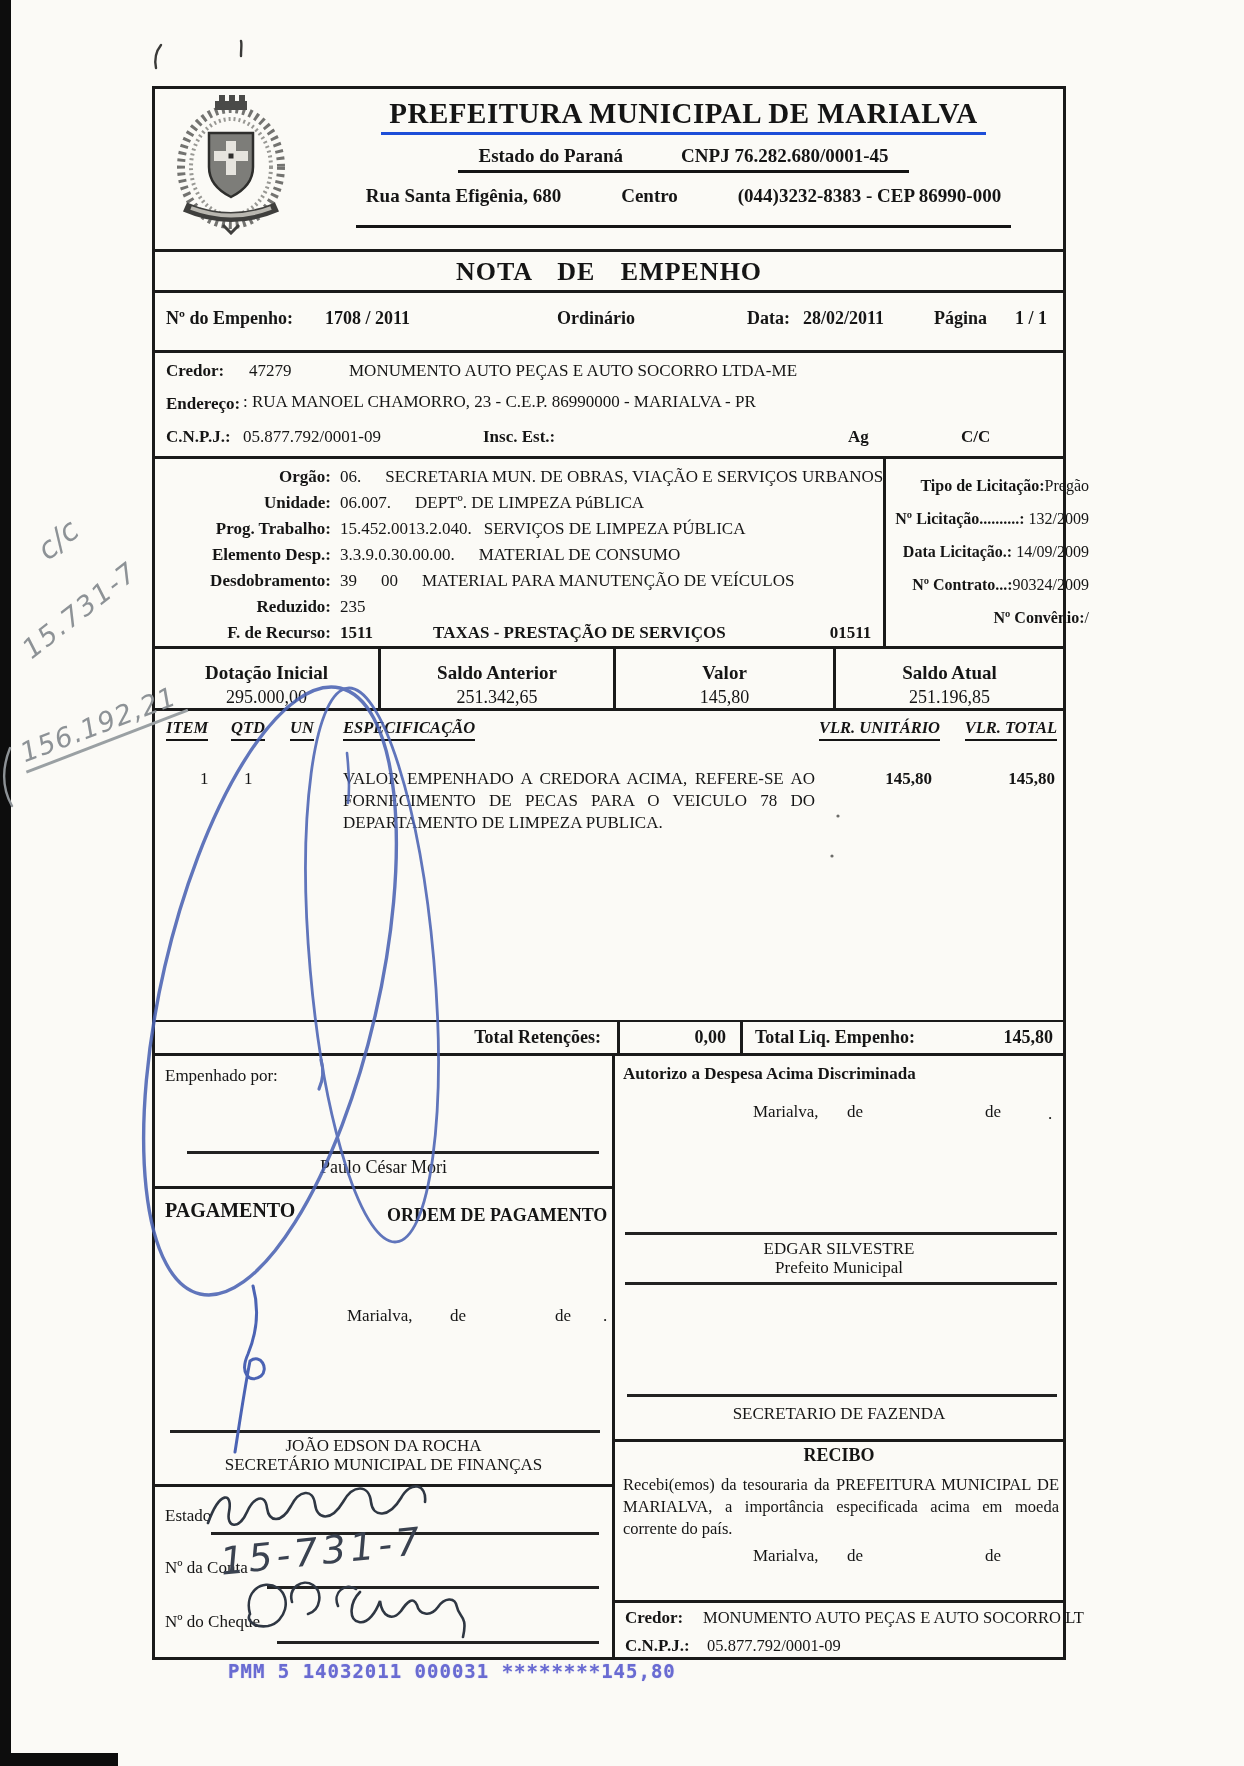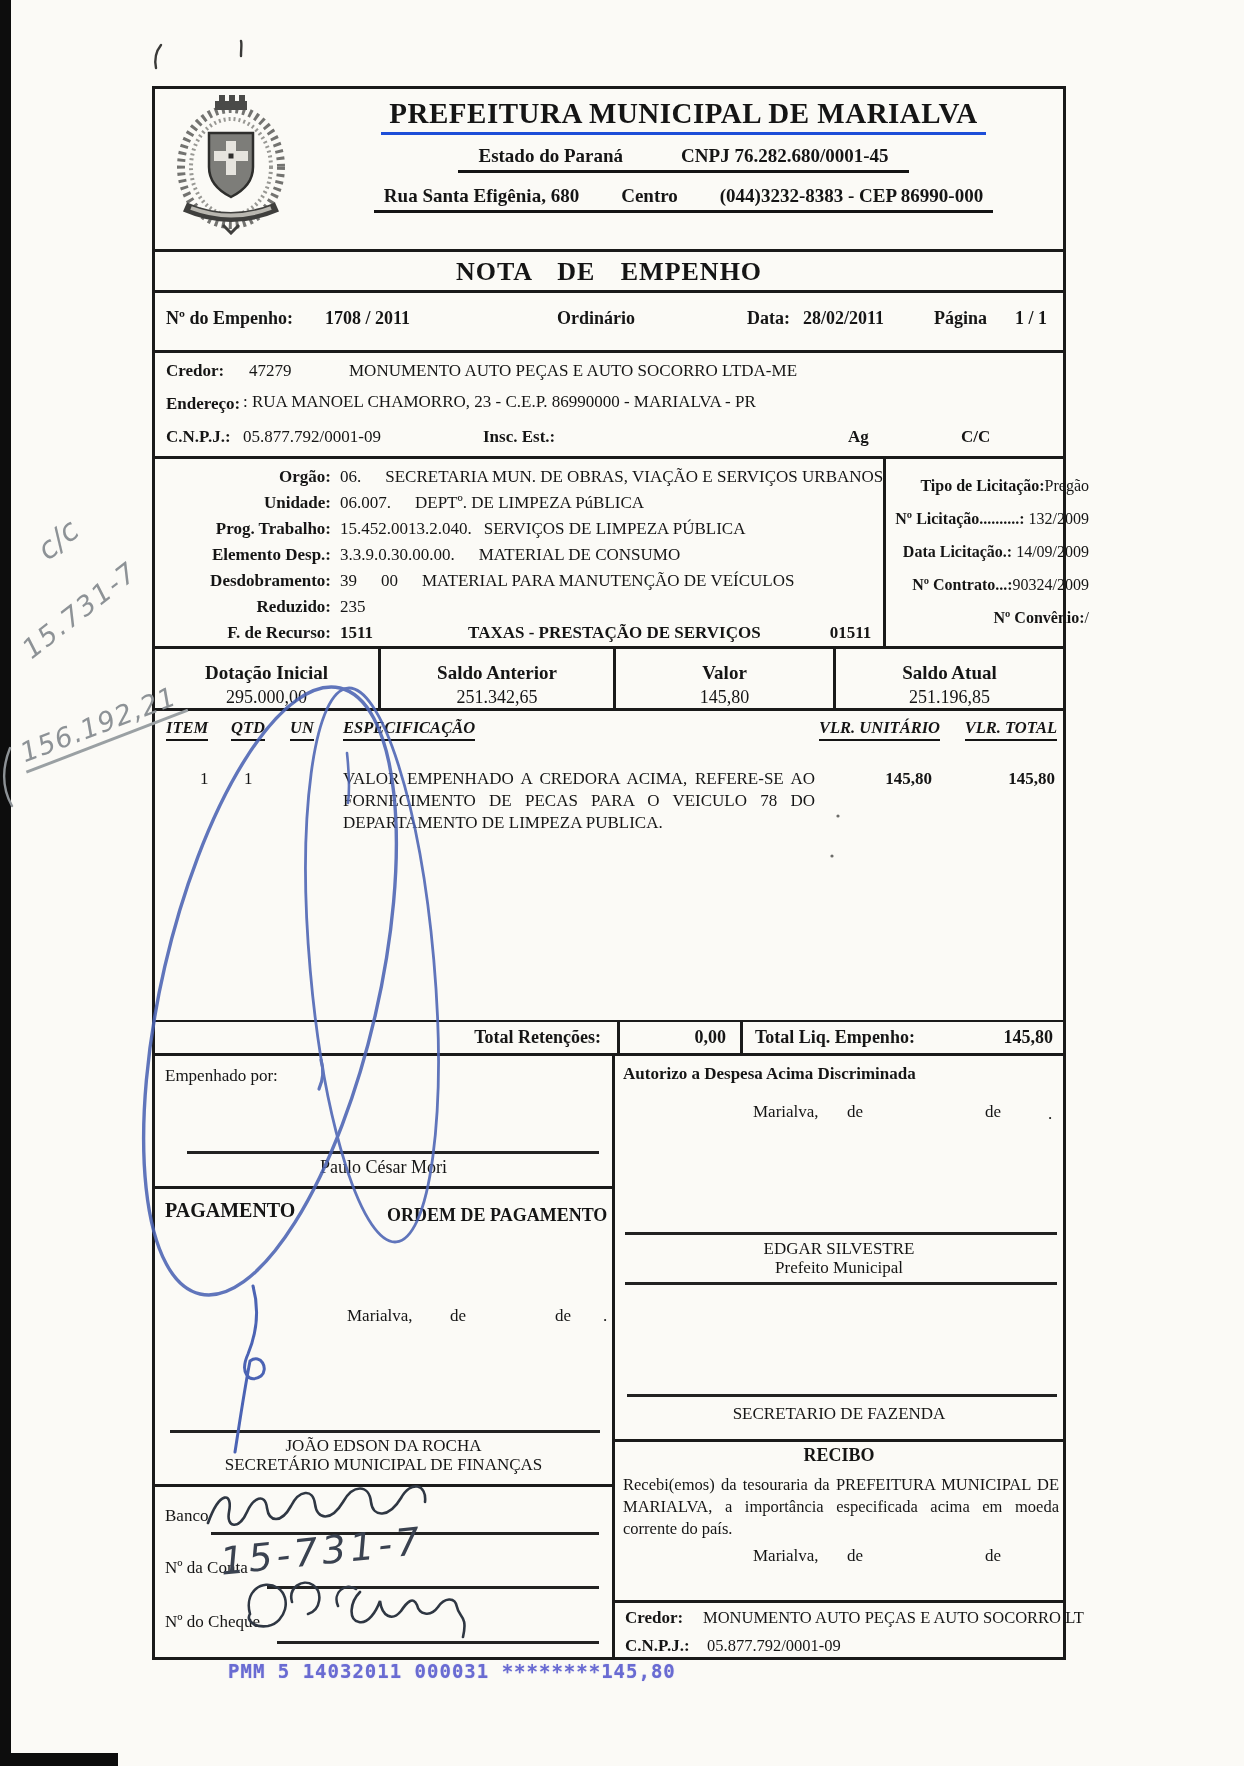--- a/index.html
+++ b/index.html
@@ -14,21 +14,21 @@
   
   .sec-header{position:relative;height:160px;}
   .coat{position:absolute;left:16px;top:6px;}
   .header-text{position:absolute;left:155px;right:6px;top:6px;text-align:center;}
   .h-title{display:inline-block;font-size:29px;font-weight:bold;letter-spacing:.5px;
            border-bottom:3px solid #1d4ed8;padding:2px 8px 2px;}
   .h-row2{margin-top:10px;}
   .h-row2-inner{display:inline-flex;gap:58px;border-bottom:3px solid #141414;padding:0 20px 3px;
                 font-size:19px;font-weight:bold;}
   .h-row3{margin-top:12px;}
-  .h-row3-inner{display:inline-flex;gap:42px;border-bottom:3px solid #141414;padding:0 10px 3px;
+  .h-row3-inner{display:inline-flex;gap:60px;border-bottom:3px solid #141414;padding:0 10px 18px;
                 font-size:19px;font-weight:bold;}
 
   
   .title-band{height:44px;border-top:3px solid #1a1a1a;border-bottom:3px solid #1a1a1a;
               box-sizing:border-box;text-align:center;font-size:26px;font-weight:bold;
               word-spacing:18px;letter-spacing:1px;line-height:40px;}
 
   
   .empenho-row{position:relative;height:57px;font-size:18px;font-weight:bold;}
   .empenho-row span{position:absolute;top:15px;white-space:nowrap;}
@@ -179,21 +179,21 @@
         <div class="b-row">
           <span class="b-label">Elemento Desp.:</span><span class="b-code">3.3.9.0.30.00.00.</span><span class="b-desc">MATERIAL DE CONSUMO</span>
         </div>
         <div class="b-row">
           <span class="b-label">Desdobramento:</span><span class="b-code">39</span><span class="b-code2">00</span><span class="b-desc">MATERIAL PARA MANUTENÇÃO DE VEÍCULOS</span>
         </div>
         <div class="b-row">
           <span class="b-label">Reduzido:</span><span class="b-code">235</span>
         </div>
         <div class="b-row b-strong">
-          <span class="b-label">F. de Recurso:</span><span class="b-code">1511</span><span class="b-desc" style="margin-left:95px">TAXAS - PRESTAÇÃO DE SERVIÇOS</span>
+          <span class="b-label">F. de Recurso:</span><span class="b-code">1511</span><span class="b-desc" style="margin-left:60px">TAXAS - PRESTAÇÃO DE SERVIÇOS</span>
           <span class="b-extra">01511</span>
         </div>
       </div>
       <div class="licit-box">
         <div class="l-row"><span class="l-label">Tipo de Licitação:</span><span>Pregão</span></div>
         <div class="l-row"><span class="l-label">Nº Licitação..........:</span> <span>132/2009</span></div>
         <div class="l-row"><span class="l-label">Data Licitação.:</span> <span>14/09/2009</span></div>
         <div class="l-row"><span class="l-label">Nº Contrato...:</span><span>90324/2009</span></div>
         <div class="l-row"><span class="l-label">Nº Convênio:</span><span>/</span></div>
       </div>
@@ -252,21 +252,21 @@
         <span class="abs" style="left:10px;top:143px;font-size:20px;font-weight:bold">PAGAMENTO</span>
         <span class="abs" style="left:232px;top:149px;font-size:18px;font-weight:bold">ORDEM DE PAGAMENTO</span>
         <span class="abs" style="left:192px;top:250px">Marialva,</span>
         <span class="abs" style="left:295px;top:250px">de</span>
         <span class="abs" style="left:400px;top:250px">de</span>
         <span class="abs" style="left:448px;top:250px">.</span>
         <div class="sigline" style="left:15px;top:374px;width:430px"></div>
         <div class="center-text" style="top:380px">JOÃO EDSON DA ROCHA</div>
         <div class="center-text" style="top:399px">SECRETÁRIO MUNICIPAL DE FINANÇAS</div>
         <div class="divline" style="top:428px"></div>
-        <span class="abs" style="left:10px;top:450px">Banco</span>
+        <span class="abs" style="left:10px;top:450px">Estado</span>
         <div class="sigline" style="left:56px;top:476px;width:388px"></div>
         <span class="abs" style="left:10px;top:502px">Nº da Conta</span>
         <div class="sigline" style="left:112px;top:530px;width:332px"></div>
         <span class="abs" style="left:10px;top:556px">Nº do Cheque</span>
         <div class="sigline" style="left:122px;top:585px;width:322px"></div>
       </div>
 
       <div class="b-right">
         <span class="abs" style="left:8px;top:8px;font-weight:bold">Autorizo a Despesa Acima Discriminada</span>
         <span class="abs" style="left:138px;top:46px">Marialva,</span>

